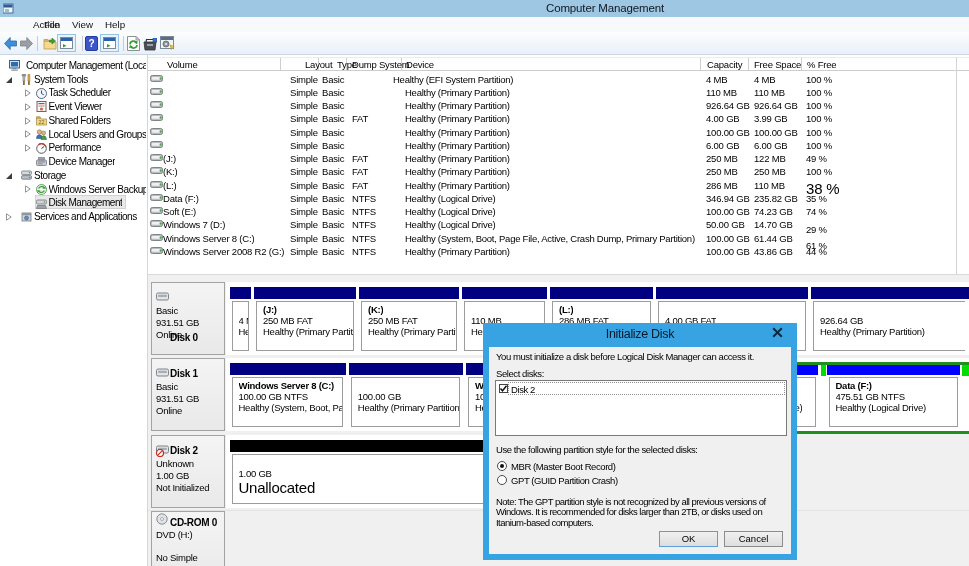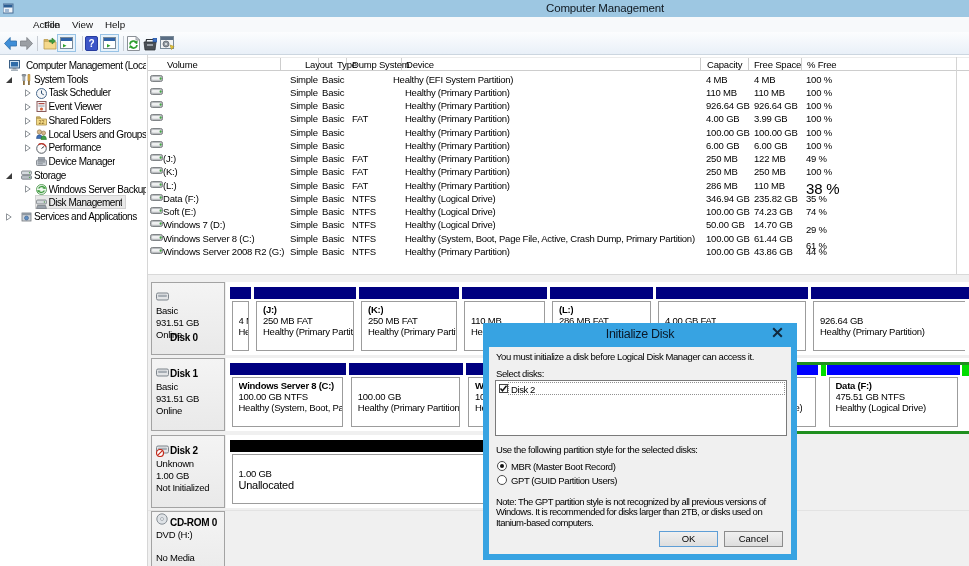--- a/index.html
+++ b/index.html
@@ -463,29 +463,29 @@
     <circle cx="4" cy="4" r="3.5" fill="#fff" stroke="#c42b1c" stroke-width="1.2"></circle>
     <path d="M1.6 6.4 L6.4 1.6" stroke="#c42b1c" stroke-width="1.2"></path>
   </svg>
 <div class="t" style="left:170px;top:444.5px;font-size:10px;font-weight:bold;letter-spacing:-0.3px;">Disk 2</div>
 <div class="t" style="left:156px;top:458px;font-size:9.5px;letter-spacing:-0.25px;">Unknown</div>
 <div class="t" style="left:156px;top:470px;font-size:9.5px;letter-spacing:-0.25px;">1.00 GB</div>
 <div class="t" style="left:156px;top:482px;font-size:9.5px;letter-spacing:-0.25px;">Not Initialized</div>
 <div class="abs" style="left:229.5px;top:440px;width:560.5px;height:12px;background:#000;"></div>
 <div class="abs" style="left:231.5px;top:454px;width:556.0px;height:50px;background:#fff;border:1px solid #9c9c9c;overflow:hidden;"></div>
 <div class="t" style="left:238.5px;top:467.5px;font-size:9.5px;letter-spacing:-0.25px;max-width:548.0px;overflow:hidden;">1.00 GB</div>
-<div class="t" style="left:238.5px;top:478.5px;font-size:11px;letter-spacing:-0.25px;max-width:548.0px;overflow:hidden;">Unallocated</div>
+<div class="t" style="left:238.5px;top:478.5px;font-size:15px;letter-spacing:-0.25px;max-width:548.0px;overflow:hidden;">Unallocated</div>
 <div class="abs" style="left:151px;top:511px;width:74px;height:73px;background:linear-gradient(180deg,#f4f4f4,#e9e9e9);border:1px solid #a3a3a3;"></div>
 <svg class="abs" style="left:156px;top:513px" width="12" height="12">
     <circle cx="6" cy="6" r="5.2" fill="#dfe3e7" stroke="#7d848b" stroke-width="0.9"></circle>
     <circle cx="6" cy="6" r="1.5" fill="#f6f8fa" stroke="#9aa1a8" stroke-width="0.8"></circle>
   </svg>
 <div class="t" style="left:170px;top:517px;font-size:10px;font-weight:bold;letter-spacing:-0.3px;">CD-ROM 0</div>
 <div class="t" style="left:156px;top:529px;font-size:9.5px;letter-spacing:-0.25px;">DVD (H:)</div>
-<div class="t" style="left:156px;top:552.0px;font-size:9.5px;letter-spacing:-0.25px;">No Media</div>
+<div class="t" style="left:156px;top:552.0px;font-size:9.5px;letter-spacing:-0.25px;">No Simple</div>
 <div class="abs" style="left:148px;top:510px;width:821px;height:1px;background:#e3e3e3;"></div>
 <div class="abs" style="left:483px;top:323px;width:314px;height:237px;background:#37a3e2;z-index:50;"></div>
 <div class="abs" style="left:489px;top:347px;width:302px;height:207px;background:#f0f0f0;z-index:51;"></div>
 <div class="t" style="left:640.0px;top:327px;transform:translateX(-50%);font-size:12.5px;letter-spacing:-0.3px;color:#0a1a2a;z-index:52;">Initialize Disk</div>
 <svg class="abs" style="left:772px;top:327px;z-index:52" width="11" height="11">
     <path d="M1.2 1.2 L9.8 9.8 M9.8 1.2 L1.2 9.8" stroke="#10293f" stroke-width="2"></path>
   </svg>
 <div class="t" style="left:496px;top:350.5px;font-size:9.5px;letter-spacing:-0.42px;z-index:52;">You must initialize a disk before Logical Disk Manager can access it.</div>
 <div class="t" style="left:496px;top:368px;font-size:9.5px;letter-spacing:-0.42px;z-index:52;">Select disks:</div>
 <div class="abs" style="left:495px;top:380px;width:292px;height:56px;background:#fff;border:1px solid #7a7a7a;z-index:51;"></div>
@@ -493,15 +493,15 @@
 <div class="abs" style="left:498.5px;top:383.5px;width:9px;height:9px;background:#fff;border:1px solid #454545;z-index:52;"></div>
 <svg class="abs" style="left:499px;top:384px;z-index:53" width="9" height="9">
     <path d="M1.5 4.5 L3.5 6.8 L7.5 1.8" stroke="#101010" stroke-width="1.4" fill="none"></path>
   </svg>
 <div class="t" style="left:511px;top:383.5px;font-size:9.5px;letter-spacing:-0.42px;z-index:52;">Disk 2</div>
 <div class="t" style="left:496px;top:444px;font-size:9.5px;letter-spacing:-0.42px;z-index:52;">Use the following partition style for the selected disks:</div>
 <div class="abs" style="left:496.5px;top:461px;width:10px;height:10px;border-radius:50%;background:#fff;border:1px solid #4a4a4a;z-index:52;"></div>
 <div class="abs" style="left:499.5px;top:464px;width:4px;height:4px;border-radius:50%;background:#111;z-index:53;"></div>
 <div class="t" style="left:511px;top:461px;font-size:9.5px;letter-spacing:-0.42px;z-index:52;">MBR (Master Boot Record)</div>
 <div class="abs" style="left:496.5px;top:475px;width:10px;height:10px;border-radius:50%;background:#fff;border:1px solid #4a4a4a;z-index:52;"></div>
-<div class="t" style="left:511px;top:475px;font-size:9.5px;letter-spacing:-0.42px;z-index:52;">GPT (GUID Partition Users)</div>
+<div class="t" style="left:511px;top:475px;font-size:9.5px;letter-spacing:-0.42px;z-index:52;">GPT (GUID Partition Crash)</div>
 <div class="t" style="left:496px;top:496.5px;line-height:10.8px;font-size:9.5px;letter-spacing:-0.52px;z-index:52;">Note: The GPT partition style is not recognized by all previous versions of<br>Windows. It is recommended for disks larger than 2TB, or disks used on<br>Itanium-based computers.</div>
 <div class="abs" style="left:659px;top:531px;width:59px;height:16px;background:linear-gradient(180deg,#f0f0f0,#dedede);border:1px solid #5e9ed6;z-index:52;text-align:center;font-size:9.5px;line-height:14.5px;color:#000;">OK</div>
 <div class="abs" style="left:724px;top:531px;width:59px;height:16px;background:linear-gradient(180deg,#f0f0f0,#dedede);border:1px solid #8c8c8c;z-index:52;text-align:center;font-size:9.5px;line-height:14.5px;color:#000;">Cancel</div>
 </body></html>

